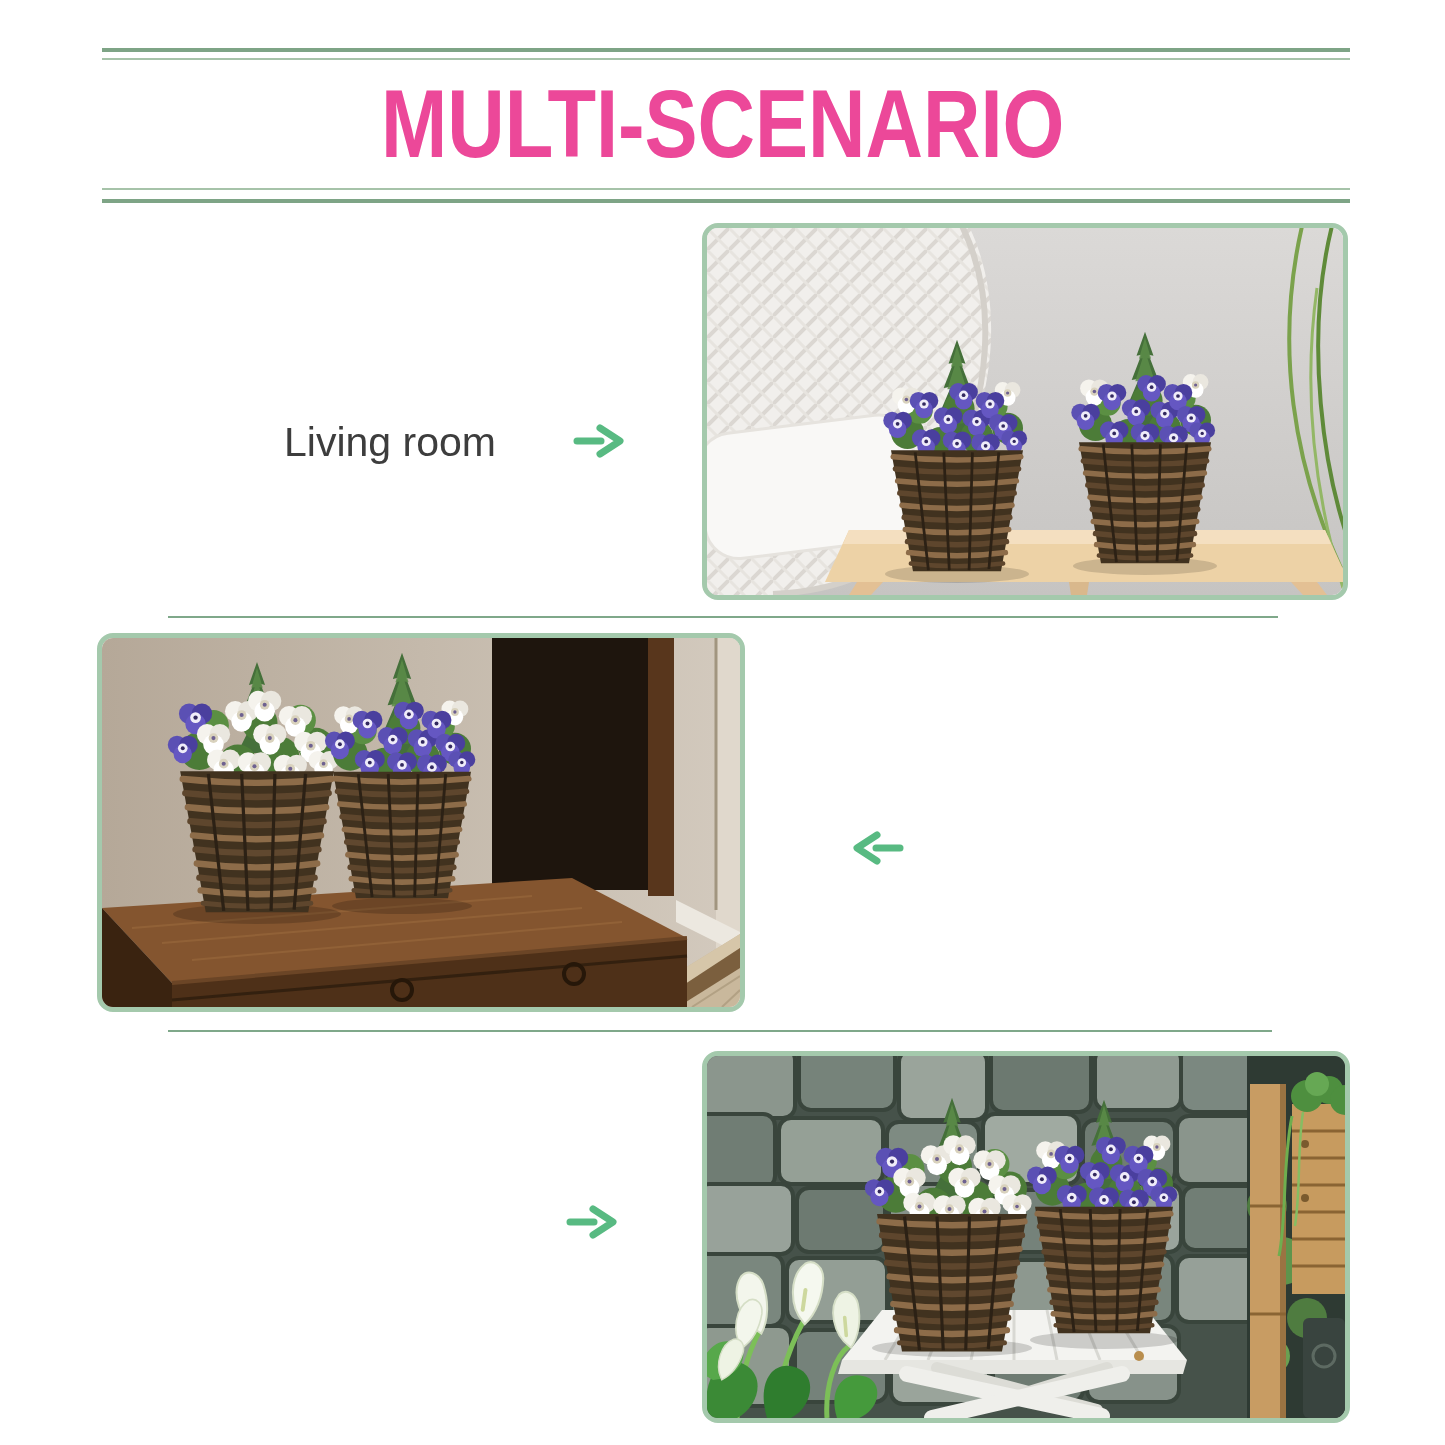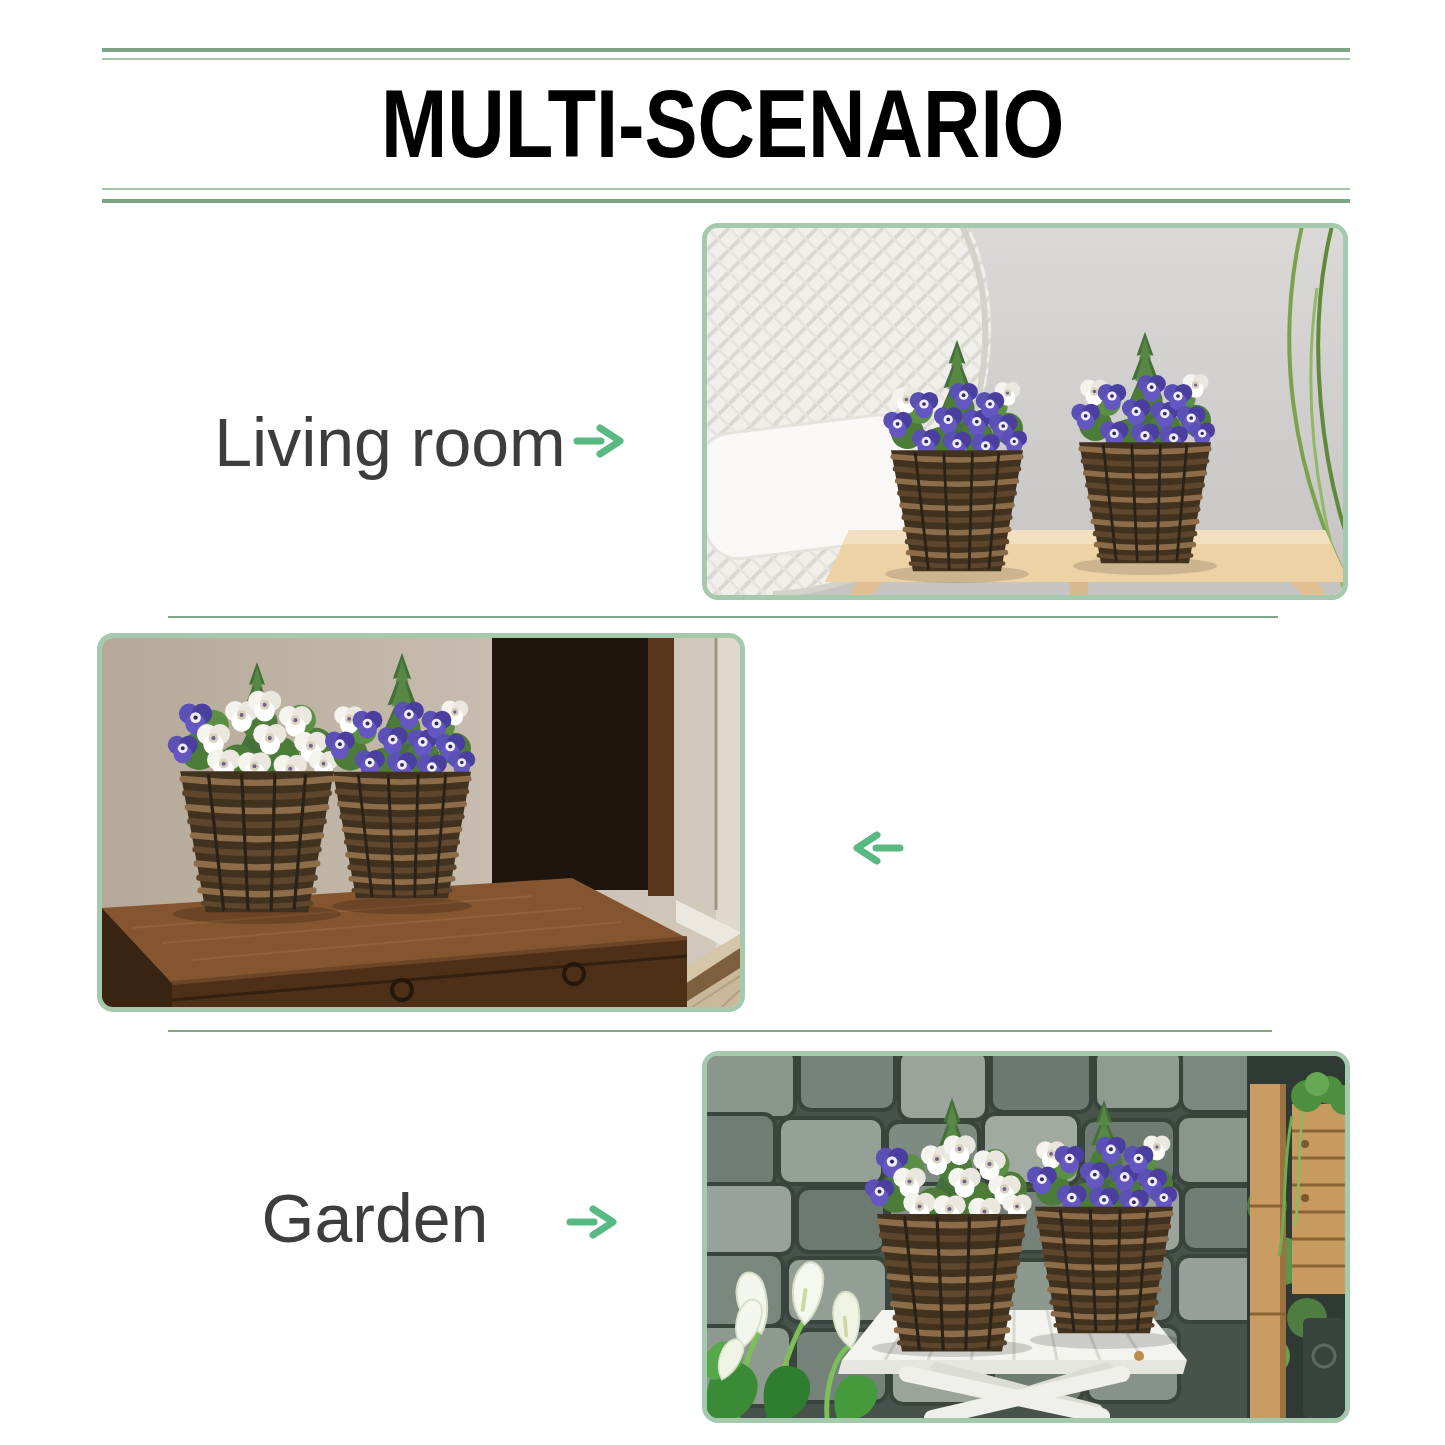--- a/index.html
+++ b/index.html
@@ -8,40 +8,40 @@
     font-family:"Liberation Sans",sans-serif;overflow:hidden;
   }
   
   .rule{position:absolute;left:102px;width:1248px;}
   .rule.thick{height:4px;background:#7ea486;}
   .rule.thin{height:2px;background:#a6c3a9;}
   .r1{top:48px;} .r2{top:58px;} .r3{top:188px;} .r4{top:199px;}
   .title{
     position:absolute;top:74px;left:0;width:100%;margin:0;
     text-align:center;font-size:97px;line-height:100px;font-weight:700;
-    color:#000000;letter-spacing:0px;
+    color:#ec4899;letter-spacing:0px;
   }
   .title span{display:inline-block;transform:scaleX(0.82);transform-origin:center;}
   
   .divider{position:absolute;height:2px;background:#7fa88a;}
   .d1{left:168px;top:616px;width:1110px;}
   .d2{left:168px;top:1030px;width:1104px;}
   
   .photo{
     position:absolute;border:5px solid #a4c9ac;border-radius:16px;
     overflow:hidden;background:#fff;box-sizing:border-box;padding:0;margin:0;
   }
   .photo svg{display:block;width:100%;height:100%;}
   .ph1{left:702px;top:223px;width:646px;height:377px;}
   .ph2{left:97px;top:633px;width:648px;height:379px;}
   .ph3{left:702px;top:1051px;width:648px;height:372px;}
   
   .scene-label{
     position:absolute;text-align:center;color:#3d3d3d;
-    font-size:68px;line-height:64px;font-weight:400;
+    font-size:41px;line-height:64px;font-weight:400;
   }
   .l1{left:180px;top:410px;width:420px;}
   .l2{left:868px;top:818px;width:400px;}
   .l3{left:175px;top:1186px;width:400px;}
   
   .arrow{position:absolute;width:52px;height:34px;}
   .a1{left:573px;top:424px;}
   .a2{left:852px;top:831px;transform:scaleX(-1);}
   .a3{left:566px;top:1205px;}
 </style>
@@ -254,21 +254,20 @@
       <g transform="translate(300,120) scale(1.15)">
         <use href="#conifer" transform="translate(0,-6) scale(0.57)"></use>
         <use href="#bouquetP"></use>
         <use href="#basket" transform="translate(-60,12)"></use>
       </g>
     </svg>
   </figure>
 
   <div class="divider d2"></div>
 
-  <div class="scene-label l3">Garden</div>
   <svg class="arrow a3" viewBox="0 0 52 34">
     <g stroke="#58ba82" stroke-width="7" stroke-linecap="round" stroke-linejoin="round" fill="none">
       <path d="M4,17 L28,17"></path>
         <path d="M27,4 L47,17 L27,30"></path>
     </g>
   </svg>
 
   <figure class="photo ph3">
     <svg viewBox="0 0 638 362" preserveAspectRatio="none">
 

